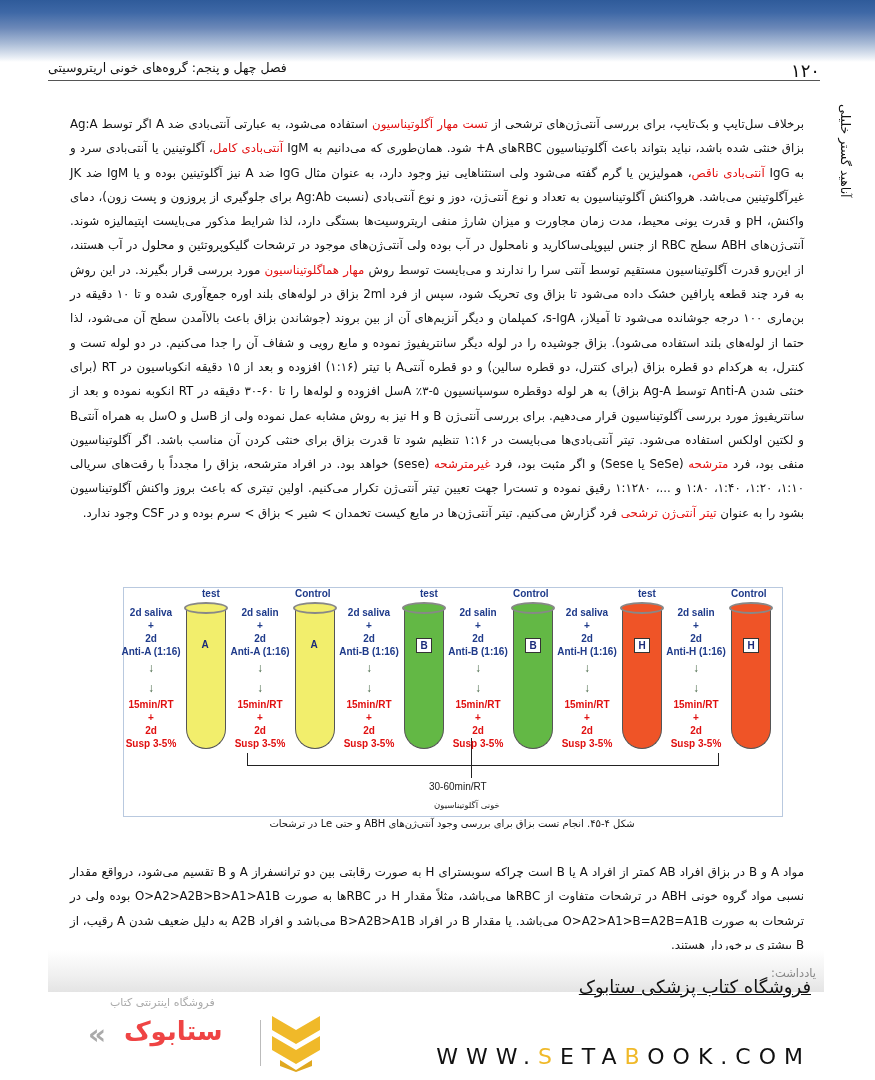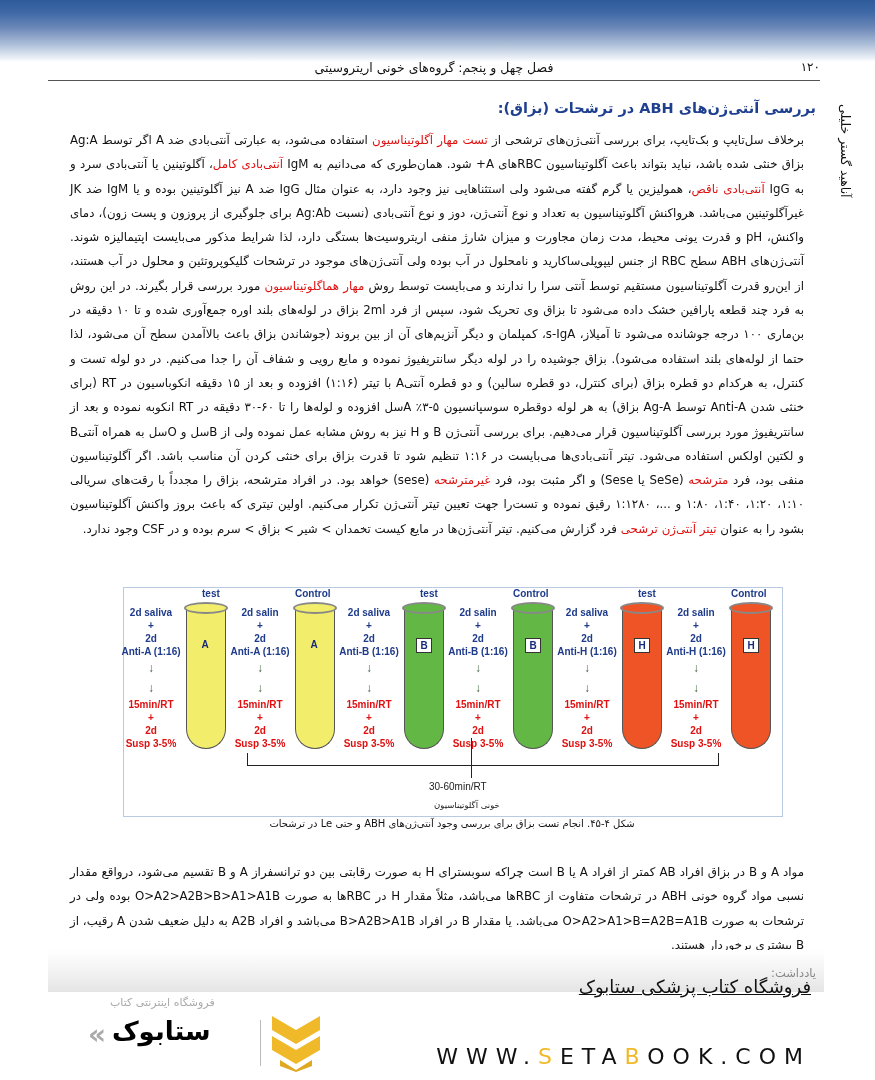--- a/index.html
+++ b/index.html
@@ -11,25 +11,25 @@
   }
   .top-band {
     position:absolute; left:0; top:0; width:875px; height:62px;
     background:linear-gradient(to bottom,#2f5b9a 0%,#3e68a6 20%,#6b88b8 45%,#a9bbd6 70%,#e6ecf4 92%,#ffffff 100%);
   }
   .running-head {
     position:absolute; top:60px; left:48px; width:772px; height:20px;
     border-bottom:1.5px solid #555;
   }
   .running-title {
-    position:absolute; left:0; right:0; top:0; text-align:center;
+    position:absolute; left:0; right:0; top:0; text-align:left;
     font-size:12.5px; direction:rtl;
   }
   .page-number {
-    position:absolute; right:0; top:0; font-size:12px; letter-spacing:2px;text-align:right;
+    position:absolute; right:0; top:0; font-size:18px; letter-spacing:2px;text-align:right;
   }
   .side-author {
     position:absolute; right:22px; top:104px;
     writing-mode:vertical-rl; font-size:12.5px; direction:rtl;
   }
   .content {
     position:absolute; left:58px; top:100px; width:758px;
     direction:rtl; text-align:justify;
   }
   .section-heading {
@@ -97,42 +97,41 @@
   .footer-url {
     position:absolute; right:64px; top:1044px; font-size:22px; letter-spacing:8px;
     font-family:"DejaVu Sans", sans-serif; color:#111;
   }
   .footer-url .y { color:#f0b929; }
   .logo-divider {
     position:absolute; left:260px; top:1020px; width:1px; height:46px; background:#bbb;
   }
   .logo-chevron { position:absolute; left:272px; top:1016px; width:48px; height:56px; }
   .logo-text {
-    position:absolute; left:112px; top:1016px; font-size:26px; font-weight:bold;
-    color:#000000; letter-spacing:-1px;
+    position:absolute; left:124px; top:1016px; font-size:26px; font-weight:bold;
+    color:#ef4444; letter-spacing:-1px;
   }
   .logo-tag {
     position:absolute; left:110px; top:996px; font-size:11px; color:#aaa; direction:rtl;
   }
   .logo-arrows { position:absolute; left:88px; top:1018px; font-size:28px; color:#aaa; font-weight:bold; }
 </style>
 </head>
 <body>
 
 <div class="top-band"></div>
 
 <div class="running-head">
   <div class="running-title">فصل چهل و پنجم: گروه‌های خونی اریتروسیتی</div>
   <div class="page-number">۱۲۰</div>
 </div>
 
 <div class="side-author">آناهید گستر خلیلی</div>
 
 <div class="content">
-  <h2 class="section-heading">بررسی آنتی‌ژن‌های ABH در ترشحات (بزاق):</h2>
   <p class="para" id="para-main"><span>برخلاف سل‌تایپ و بک‌تایپ، برای بررسی آنتی‌ژن‌های ترشحی از </span><span class="red">تست مهار آگلوتیناسیون</span><span> استفاده می‌شود، به عبارتی آنتی‌بادی ضد A اگر توسط Ag:A بزاق خنثی شده باشد، نباید بتواند باعث آگلوتیناسیون RBCهای A+ شود. همان‌طوری که می‌دانیم به IgM </span><span class="red">آنتی‌بادی کامل</span><span>، آگلوتینین یا آنتی‌بادی سرد و به IgG </span><span class="red">آنتی‌بادی ناقص</span><span>، همولیزین یا گرم گفته می‌شود ولی استثناهایی نیز وجود دارد، به عنوان مثال IgG ضد A نیز آگلوتینین بوده و یا IgM ضد JK غیرآگلوتینین می‌باشد. هرواکنش آگلوتیناسیون به تعداد و نوع آنتی‌ژن، دوز و نوع آنتی‌بادی (نسبت Ag:Ab برای جلوگیری از پروزون و پست زون)، دمای واکنش، pH و قدرت یونی محیط، مدت زمان مجاورت و میزان شارژ منفی اریتروسیت‌ها بستگی دارد، لذا شرایط مذکور می‌بایست اپتیمالیزه شوند. آنتی‌ژن‌های ABH سطح RBC از جنس لیپوپلی‌ساکارید و نامحلول در آب بوده ولی آنتی‌ژن‌های موجود در ترشحات گلیکوپروتئین و محلول در آب هستند، از این‌رو قدرت آگلوتیناسیون مستقیم توسط آنتی سرا را ندارند و می‌بایست توسط روش </span><span class="red">مهار هماگلوتیناسیون</span><span> مورد بررسی قرار بگیرند. در این روش به فرد چند قطعه پارافین خشک داده می‌شود تا بزاق وی تحریک شود، سپس از فرد 2ml بزاق در لوله‌های بلند اوره جمع‌آوری شده و تا ۱۰ دقیقه در بن‌ماری ۱۰۰ درجه جوشانده می‌شود تا آمیلاز، s-IgA، کمپلمان و دیگر آنزیم‌های آن از بین بروند (جوشاندن بزاق باعث بالاآمدن سطح آن می‌شود، لذا حتما از لوله‌های بلند استفاده می‌شود). بزاق جوشیده را در لوله دیگر سانتریفیوژ نموده و مایع رویی و شفاف آن را جدا می‌کنیم. در دو لوله تست و کنترل، به هرکدام دو قطره بزاق (برای کنترل، دو قطره سالین) و دو قطره آنتی‌A با تیتر (۱:۱۶) افزوده و بعد از ۱۵ دقیقه انکوباسیون در RT (برای خنثی شدن Anti-A توسط Ag-A بزاق) به هر لوله دوقطره سوسپانسیون ۵-۳٪ Aسل افزوده و لوله‌ها را تا ۶۰-۳۰ دقیقه در RT انکوبه نموده و بعد از سانتریفیوژ مورد بررسی آگلوتیناسیون قرار می‌دهیم. برای بررسی آنتی‌ژن B و H نیز به روش مشابه عمل نموده ولی از Bسل و Oسل به همراه آنتی‌B و لکتین اولکس استفاده می‌شود. تیتر آنتی‌بادی‌ها می‌بایست در ۱:۱۶ تنظیم شود تا قدرت بزاق برای خنثی کردن آن مناسب باشد. اگر آگلوتیناسیون منفی بود، فرد </span><span class="red">مترشحه</span><span> (SeSe یا Sese) و اگر مثبت بود، فرد </span><span class="red">غیرمترشحه</span><span> (sese) خواهد بود. در افراد مترشحه، بزاق را مجدداً با رقت‌های سریالی ۱:۱۰، ۱:۲۰، ۱:۴۰، ۱:۸۰ و ...، ۱:۱۲۸۰ رقیق نموده و تست‌را جهت تعیین تیتر آنتی‌ژن تکرار می‌کنیم. اولین تیتری که باعث بروز واکنش آگلوتیناسیون بشود را به عنوان </span><span class="red">تیتر آنتی‌ژن ترشحی</span><span> فرد گزارش می‌کنیم. تیتر آنتی‌ژن‌ها در مایع کیست تخمدان &gt; شیر &gt; بزاق &gt; سرم بوده و در CSF وجود ندارد.</span></p>
 </div>
 
 <div class="figure" id="figure">
   <div class="bracket" style="left:123px; top:165px; width:470px; height:12px;"></div>
   <div class="bracket" style="left:347px; top:150px; width:0; height:40px; border:none; border-left:1.5px solid #222;"></div>
   <div class="fig-label" style="left:305px; top:193px;">30-60min/RT</div>
   <div class="fig-sublabel" style="left:310px; top:212px;">خونی آگلوتیناسیون</div>
 <div class="tube-group" style="left: 0px;">
       <div class="tube-heading" style="left: 78px; top: 0px;">test</div>

